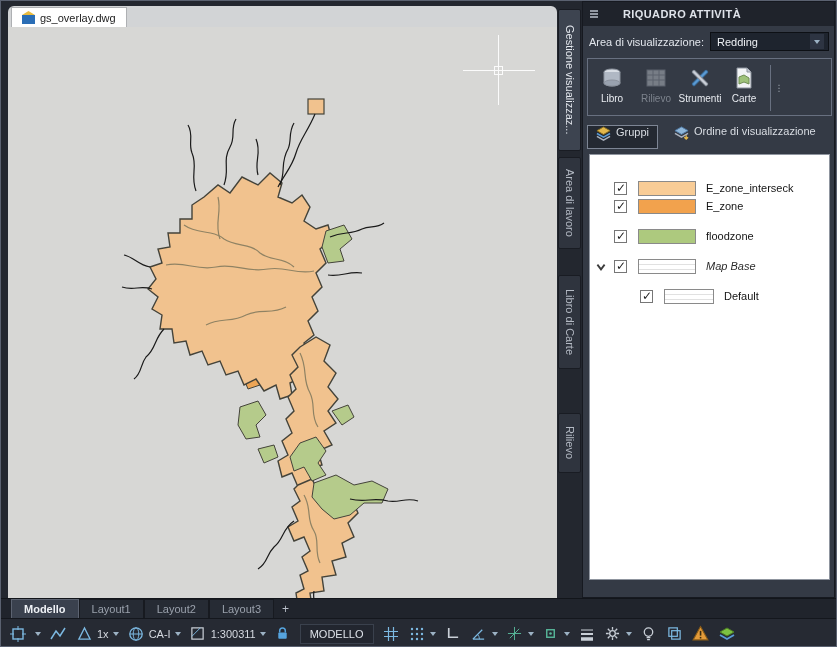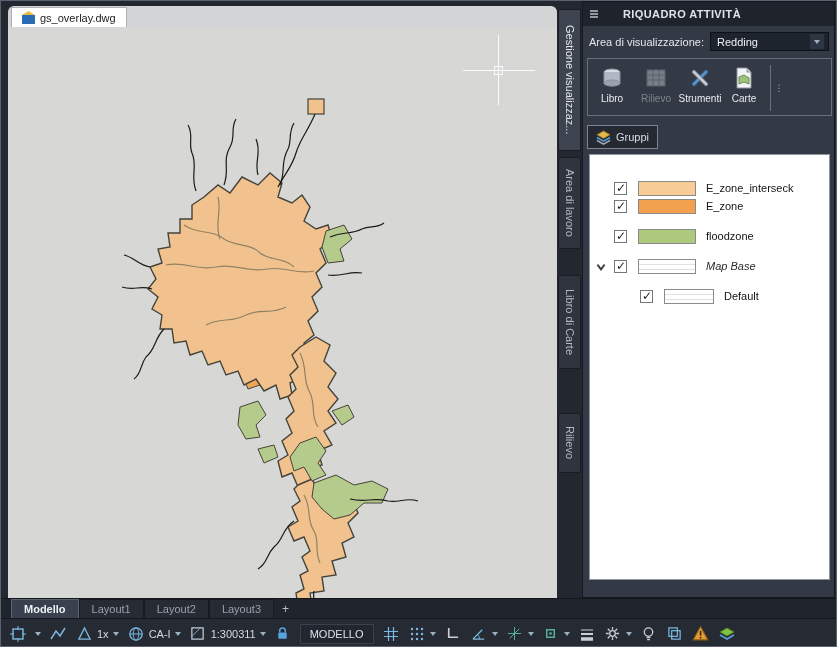--- a/index.html
+++ b/index.html
@@ -56,21 +56,21 @@
   .tb-item { width:44px; display:flex; flex-direction:column; align-items:center;
     justify-content:flex-start; gap:3px; padding-top:3px; cursor:default; }
   .tb-item .tb-label { font-size:10px; color:#e8ebf0; }
   .tb-item.disabled .tb-label { color:#7d838d; }
   .tb-item.disabled svg { opacity:.45; }
   .tb-sep { width:1px; background:#687080; margin:2px 2px 2px 4px; }
   .tb-grip { width:12px; display:flex; align-items:center; justify-content:center; color:#9aa2ad; font-size:9px; }
 
   .tp-tabs { position:absolute; left:4px; top:122px; width:245px; height:26px;
     display:flex; align-items:center; gap:8px; }
-  .tp-tab { display:flex; align-items:center; gap:5px; height:24px; padding:0 8px;
+  .tp-tab { display:flex; align-items:flex-start; gap:5px; height:24px; padding:0 8px;
     font-size:11px; color:#d9dde3; cursor:default; }
   .tp-tab.active { background:#242932; border:1px solid #7d8594; }
 
   .layer-list { position:absolute; left:6px; top:152px; width:241px; height:426px;
     background:#ffffff; border:1px solid #8f959f; overflow:hidden; }
   .layer-row { position:absolute; left:0; width:100%; height:28px; }
   .expander { position:absolute; left:5px; top:8px; width:14px; height:14px; }
   .checkbox { position:absolute; top:7px; width:13px; height:13px; background:#fff;
     border:1px solid #767676; }
   .checkbox.checked::after { content:"✓"; position:absolute; left:1px; top:-2px;
@@ -238,20 +238,28 @@
 
     <div class="tp-tabs">
       <div class="tp-tab active">
         <svg width="15" height="15" viewBox="0 0 16 16">
           <path d="M8,1 L15,5 L8,9 L1,5 Z" fill="#e3b84c" stroke="#8a6f1f"></path>
           <path d="M1,8 L8,12 L15,8" fill="none" stroke="#5b9bd5" stroke-width="1.6"></path>
           <path d="M1,11 L8,15 L15,11" fill="none" stroke="#aab1bc" stroke-width="1.6"></path>
         </svg>
         <span>Gruppi</span>
       </div>
+      <div class="tp-tab">
+        <svg width="15" height="15" viewBox="0 0 16 16">
+          <path d="M8,2 L15,6 L8,10 L1,6 Z" fill="#8fb7da" stroke="#4f7aa5"></path>
+          <path d="M1,9 L8,13 L15,9" fill="none" stroke="#aab1bc" stroke-width="1.6"></path>
+          <path d="M13,11 v4 M11,13 l2,2 2,-2" stroke="#e3b84c" fill="none" stroke-width="1.4"></path>
+        </svg>
+        <span>Ordine di visualizzazione</span>
+      </div>
     </div>
 
     <div class="layer-list">
 
       <div class="layer-row" style="top:8px;margin-top:12px;">
         <span class="checkbox checked" style="left:24px;"></span>
         <span class="swatch" style="left: 48px; width: 58px; background: rgb(248, 204, 150);"></span>
         <span class="layer-label" style="left:116px;">E_zone_interseck</span>
       </div>
 

